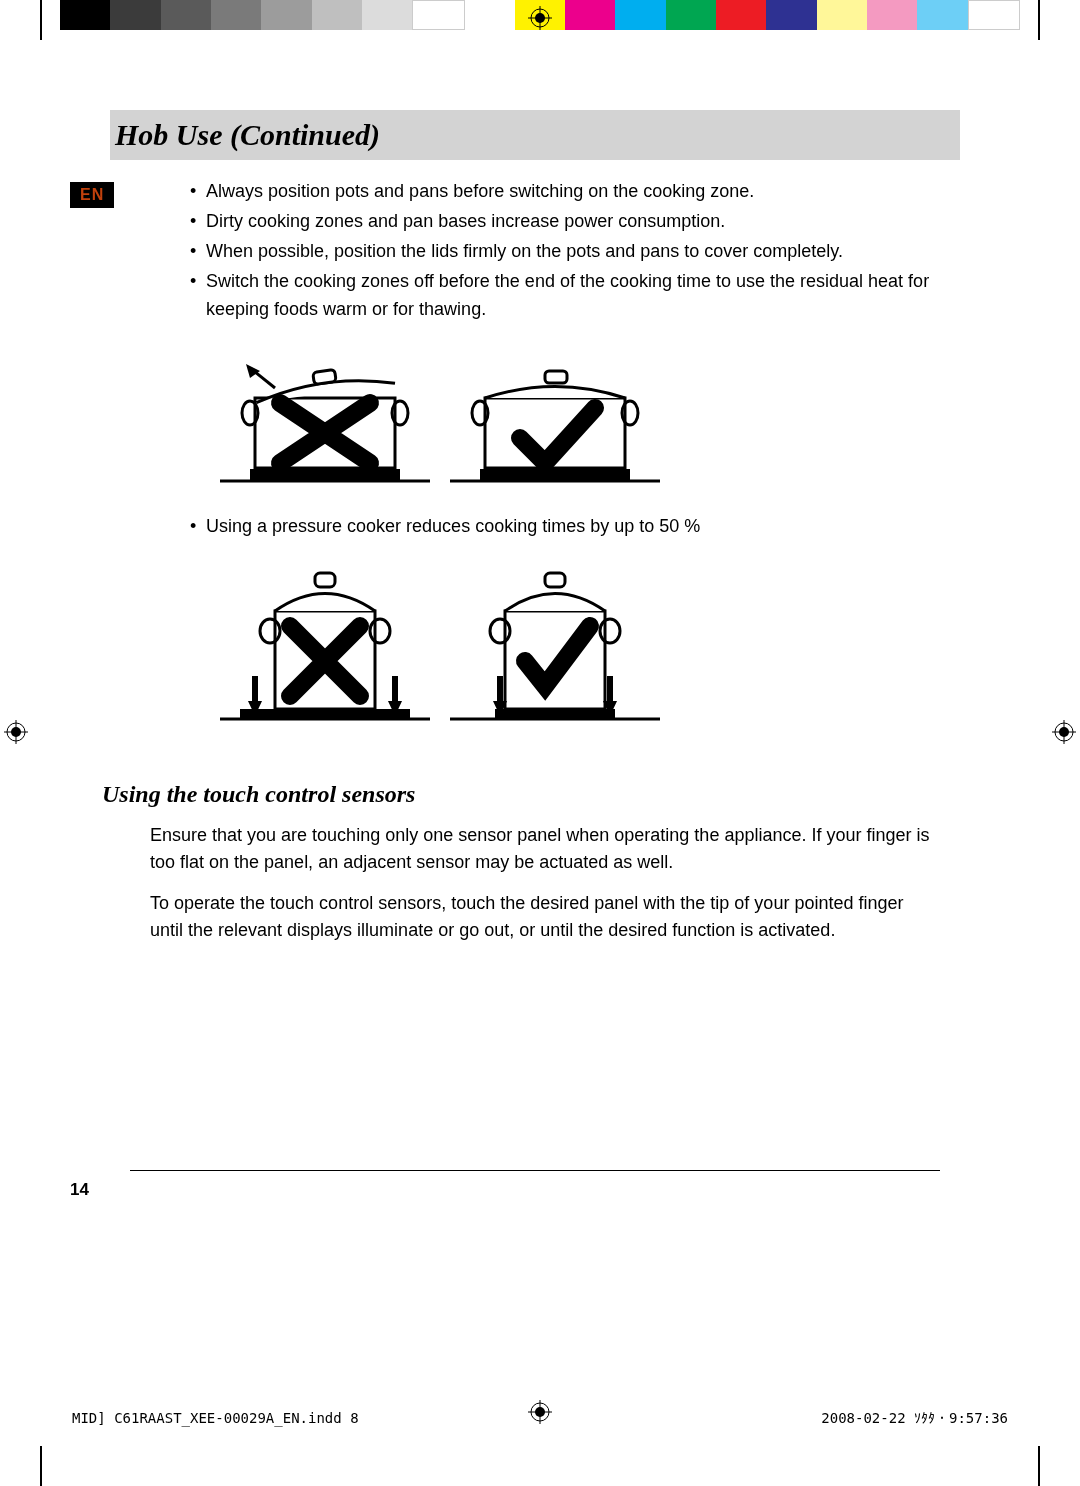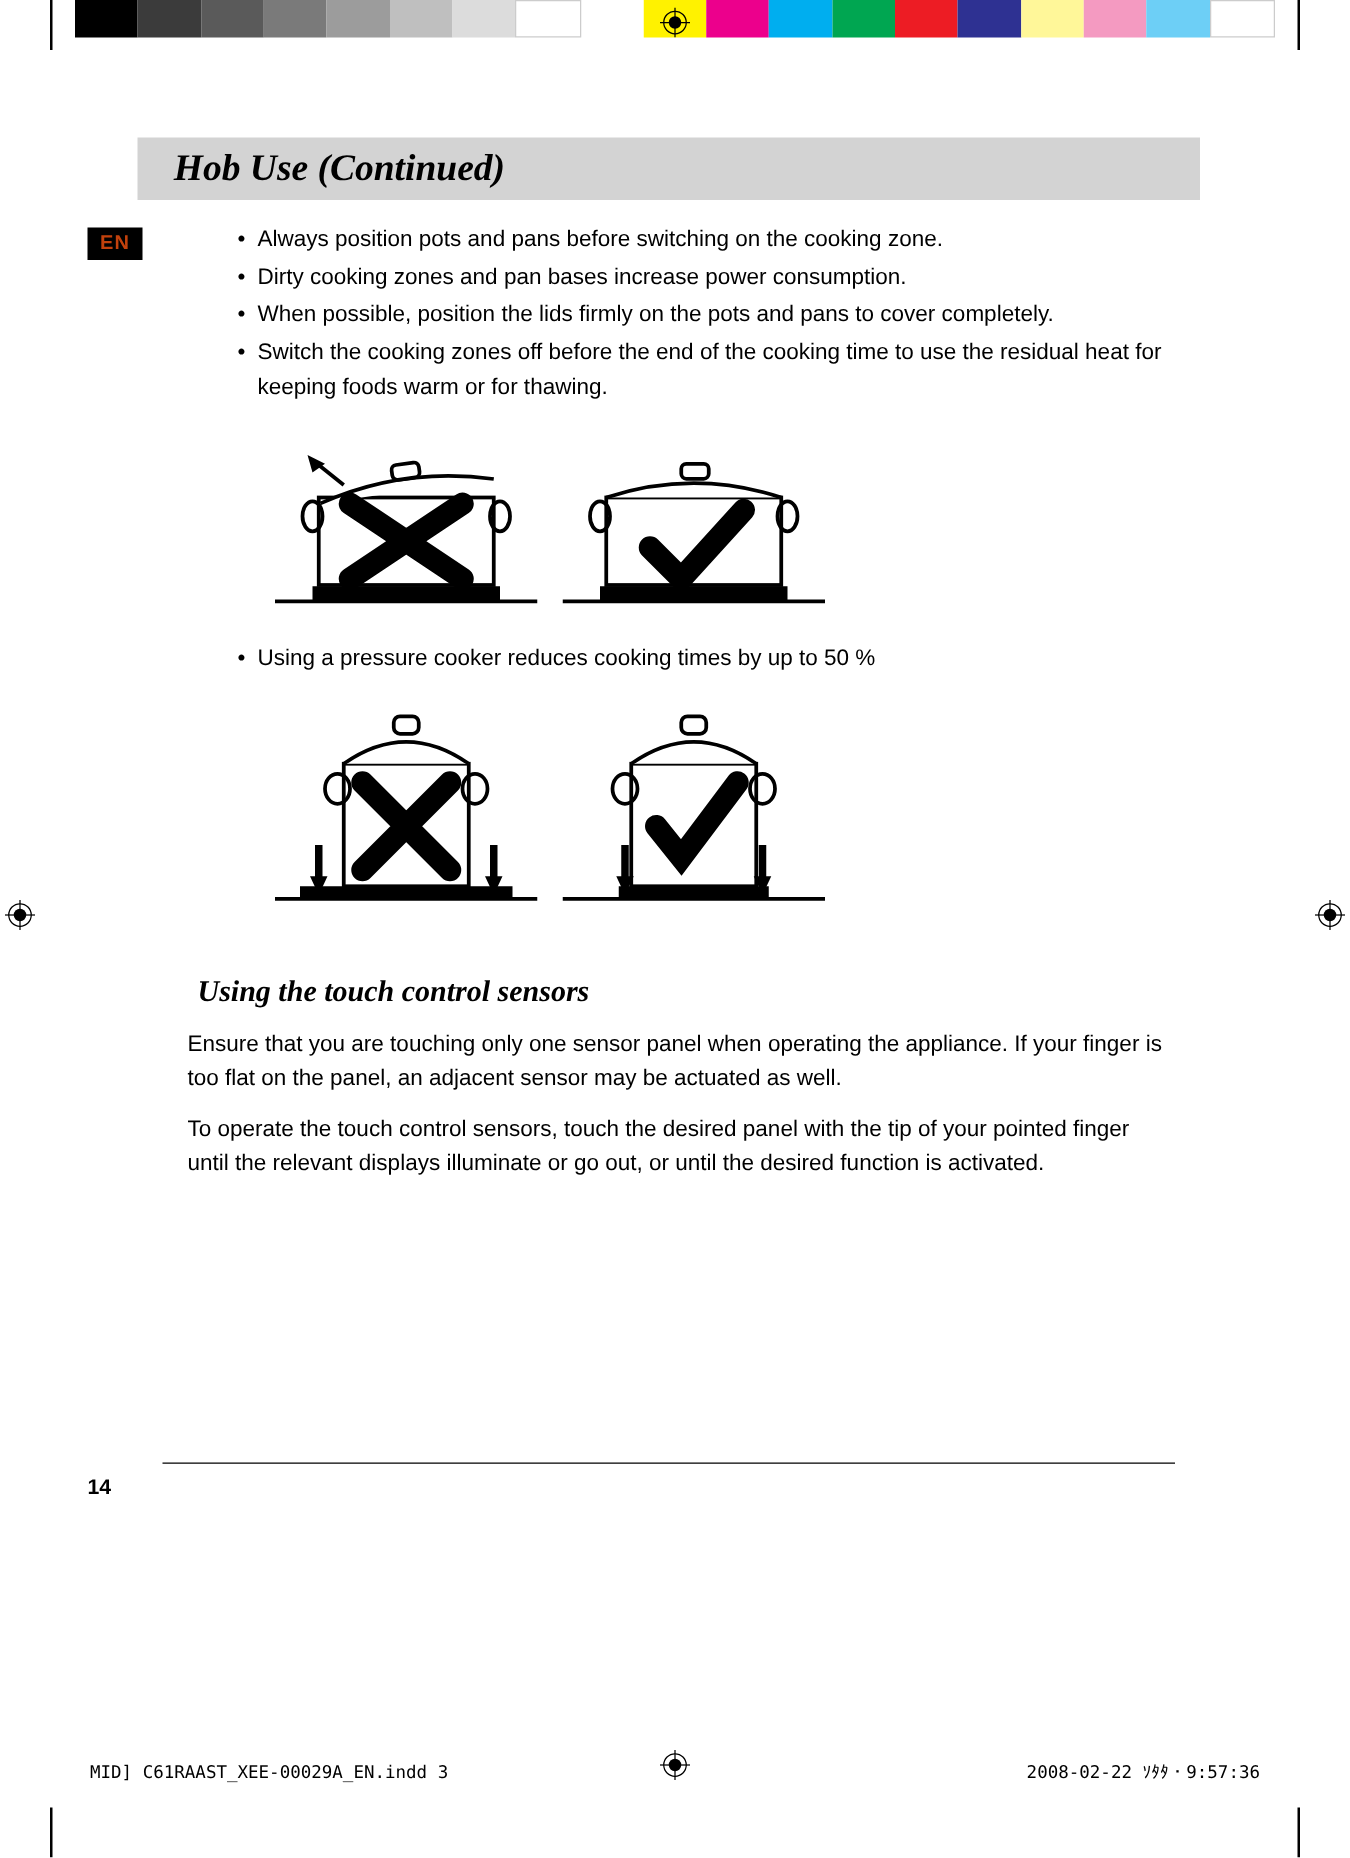--- a/index.html
+++ b/index.html
@@ -29,21 +29,21 @@
     background: #000;
   }
   .page {
     position: absolute;
     left: 70px;
     top: 110px;
     width: 930px;
   }
   .title-bar {
     background: #d3d3d3;
-    padding: 8px 29px;
+    padding: 8px 5px;
     font-family: "Times New Roman", serif;
     font-style: italic;
     font-weight: bold;
     font-size: 30px;
     margin: 0 40px 18px 40px;
   }
   .lang-badge {
     position: absolute;
     left: 0;
     top: 72px;
@@ -71,21 +71,21 @@
   .pot {
     width: 210px;
     height: 150px;
     position: relative;
   }
   .subhead {
     font-family: "Times New Roman", serif;
     font-style: italic;
     font-weight: bold;
     font-size: 24px;
-    margin: 50px 40px 14px 88px;
+    margin: 50px 40px 14px 32px;
   }
   .para {
     margin: 0 60px 14px 80px;
     font-size: 18px;
     line-height: 1.5;
   }
   .page-number {
     position: absolute;
     left:0; right:0;
     top: 1070px;
@@ -265,15 +265,15 @@
   <div class="subhead">Using the touch control sensors</div>
   <div class="para">Ensure that you are touching only one sensor panel when operating the appliance. If your finger is too flat on the panel, an adjacent sensor may be actuated as well.</div>
   <div class="para">To operate the touch control sensors, touch the desired panel with the tip of your pointed finger until the relevant displays illuminate or go out, or until the desired function is activated.</div>
 
   <div class="footer-rule"></div>
   <div class="page-number">14</div>
 
 </div>
 
 <div class="footer-text">
-  <span>MID] C61RAAST_XEE-00029A_EN.indd   3</span>
+  <span>MID] C61RAAST_XEE-00029A_EN.indd   8</span>
   <span>2008-02-22   ｿﾀﾀ・9:57:36</span>
 </div>
 
 </body></html>

